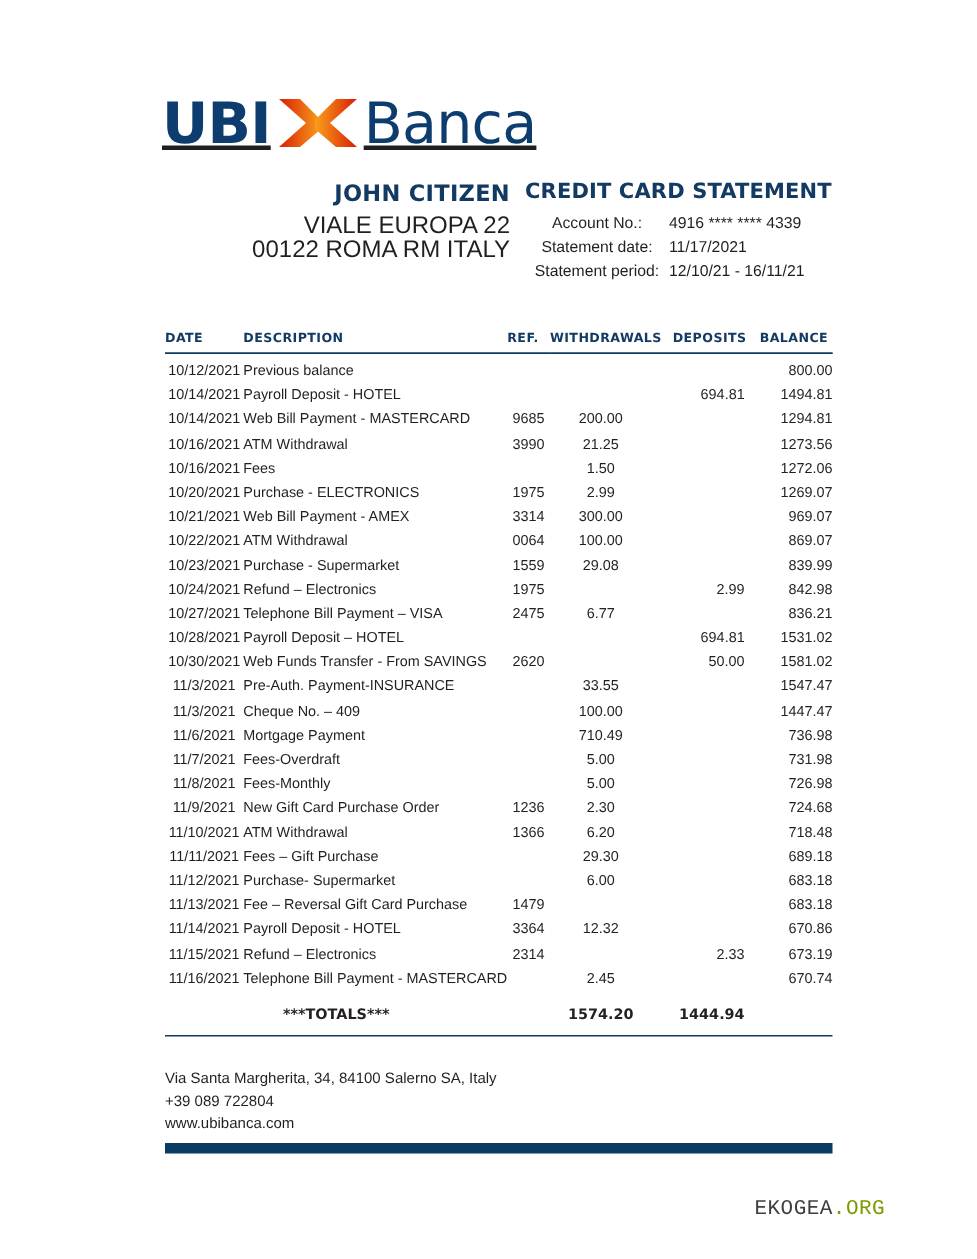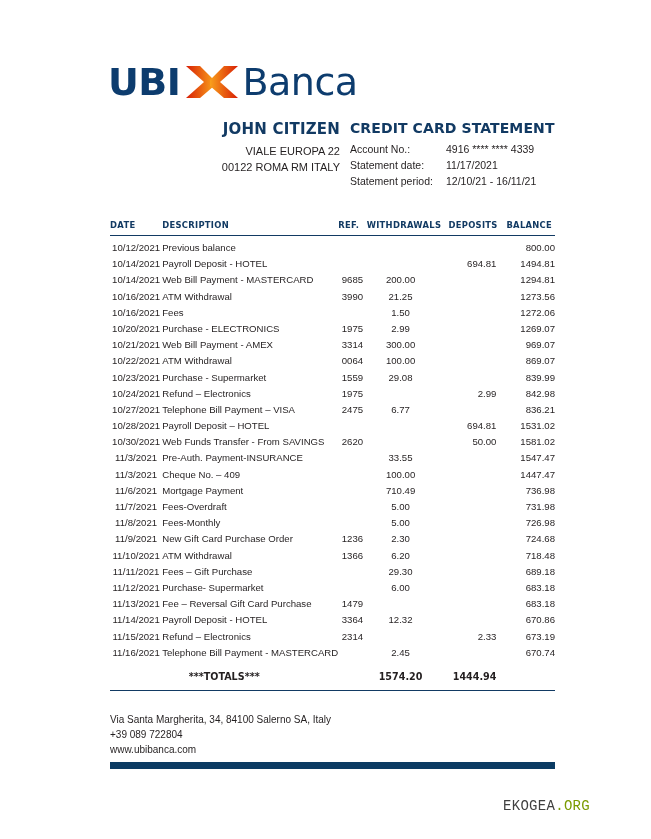--- a/index.html
+++ b/index.html
@@ -24,20 +24,21 @@
   }
 
   
   .logo {
     position: absolute;
     left: 108px;
     top: 58px;
     height: 48px;
     display: flex;
     align-items: center;
+    text-decoration: underline;
   }
   .logo-ubi {
     font-family: "DejaVu Sans", sans-serif;
     font-weight: bold;
     font-size: 38px;
     letter-spacing: -0.5px;
     color: #0d3c6e;
     line-height: 1;
   }
   .logo-x {
@@ -64,21 +65,21 @@
   }
   .cust-name {
     font-family: "DejaVu Sans", sans-serif;
     font-weight: bold;
     font-size: 15px;
     color: #123a63;
     letter-spacing: 0.2px;
     margin-bottom: 5px;
   }
   .cust-line {
-    font-size: 11px;
+    font-size: 16px;
     color: #231f20;
     line-height: 16px;
   }
 
   .stmt-block {
     position: absolute;
     left: 350px;
     top: 120px;
     width: 210px;
   }
@@ -89,21 +90,21 @@
     color: #123a63;
     letter-spacing: 0.1px;
     margin-bottom: 5px;
     white-space: nowrap;
   }
   .stmt-row {
     display: flex;
     line-height: 16px;
     font-size: 10.5px;
   }
-  .stmt-label { width: 96px; flex: none; }
+  .stmt-label { width: 96px; flex: none; text-align: center; }
   .stmt-val { white-space: nowrap; }
 
   
   .table {
     position: absolute;
     left: 110px;
     top: 220px;
     width: 445px;
   }
   table.txn {

